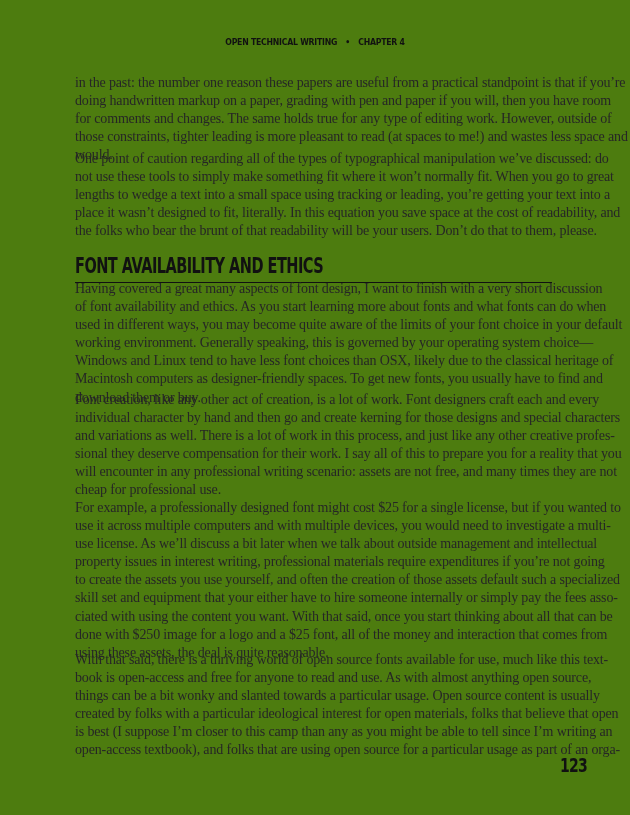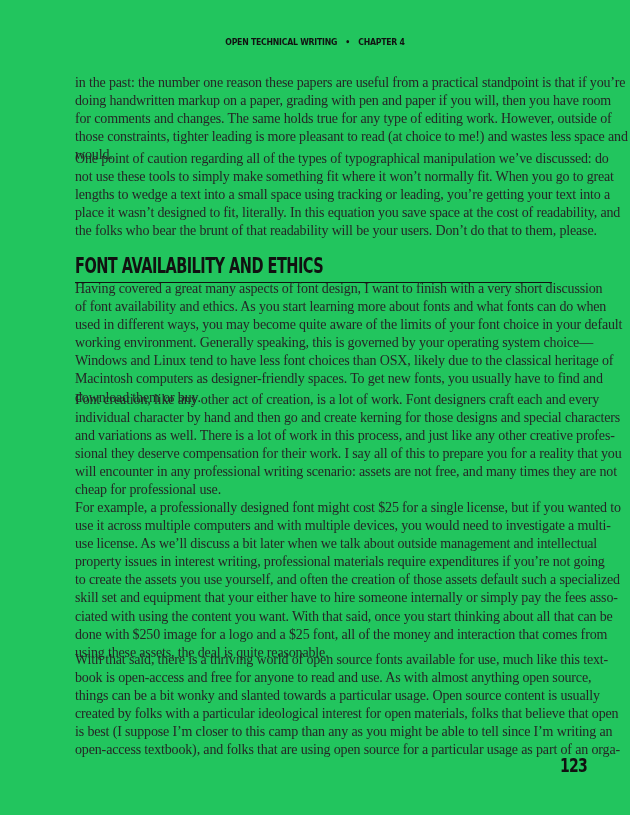--- a/index.html
+++ b/index.html
@@ -1,17 +1,17 @@
 <!DOCTYPE html>
 <html><head>
 <meta charset="utf-8">
 <style>
   html, body { margin: 0; padding: 0; background: #ffffff; }
   body { width: 630px; height: 815px; position: relative; overflow: hidden; }
-  .page { position: absolute; left: 0; top: 0; width: 630px; height: 815px; background: #22c55e; }
+  .page { position: absolute; left: 0; top: 0; width: 630px; height: 815px; background: #4d7c0f; }
   .running-header {
     position: absolute; top: 36px; left: 0; width: 630px; text-align: center;
     font-family: "DejaVu Sans", sans-serif; font-weight: bold; font-size: 9.5px;
     letter-spacing: -0.3px; color: #111; transform: scaleX(0.82); transform-origin: 315px 0;
   }
   .running-header .dot { margin: 0 10px; }
   .body-text {
     position: absolute; left: 75px; width: 490px;
     font-family: "Liberation Serif", serif; font-size: 14px; line-height: 18.1px;
     color: #262626; letter-spacing: -0.15px;
@@ -47,21 +47,21 @@
 <div class="page">
 
   <div class="running-header">
     <span>OPEN TECHNICAL WRITING</span><span class="dot">•</span><span>CHAPTER 4</span>
   </div>
 
   <div class="body-text" id="p1">
       <span class="ln">in the past: the number one reason these papers are useful from a practical standpoint is that if you’re</span>
       <span class="ln">doing handwritten markup on a paper, grading with pen and paper if you will, then you have room</span>
       <span class="ln">for comments and changes. The same holds true for any type of editing work. However, outside of</span>
-      <span class="ln">those constraints, tighter leading is more pleasant to read (at choice to me!) and wastes less space and</span>
+      <span class="ln">those constraints, tighter leading is more pleasant to read (at spaces to me!) and wastes less space and</span>
       <span class="ln">would.</span>
     </div>
   <div class="body-text" id="p2">
       <span class="ln">One point of caution regarding all of the types of typographical manipulation we’ve discussed: do</span>
       <span class="ln">not use these tools to simply make something fit where it won’t normally fit. When you go to great</span>
       <span class="ln">lengths to wedge a text into a small space using tracking or leading, you’re getting your text into a</span>
       <span class="ln">place it wasn’t designed to fit, literally. In this equation you save space at the cost of readability, and</span>
       <span class="ln">the folks who bear the brunt of that readability will be your users. Don’t do that to them, please.</span>
     </div>
 

